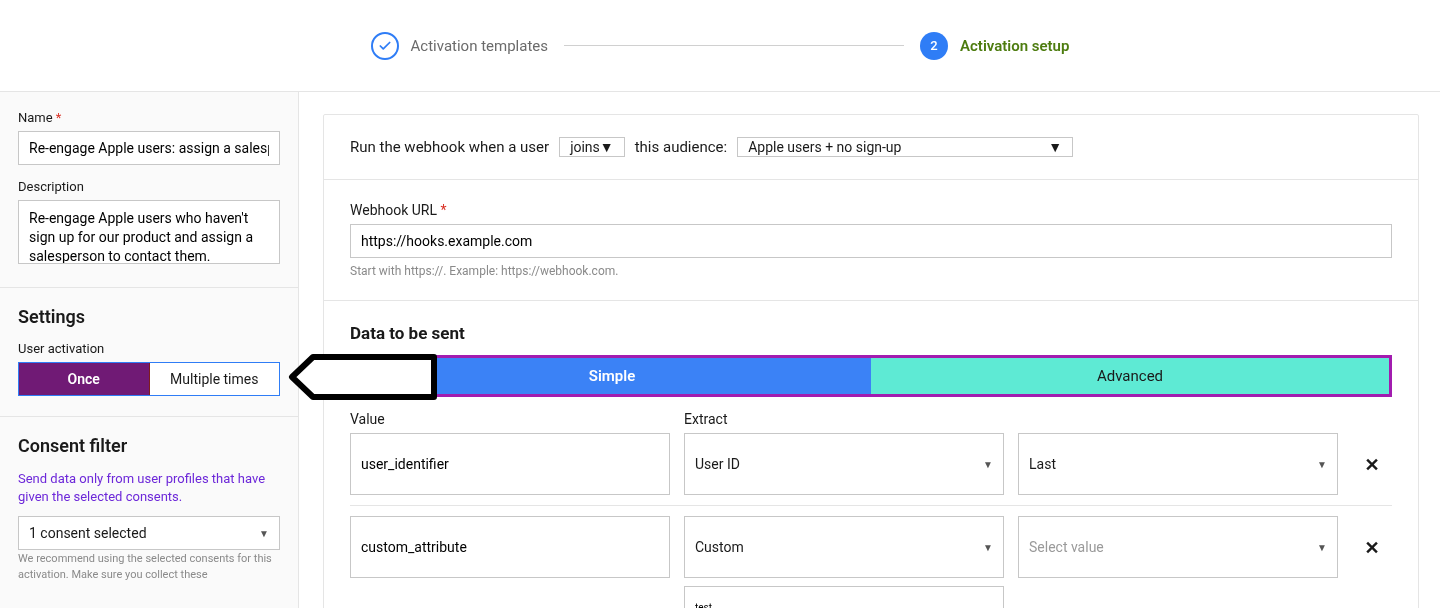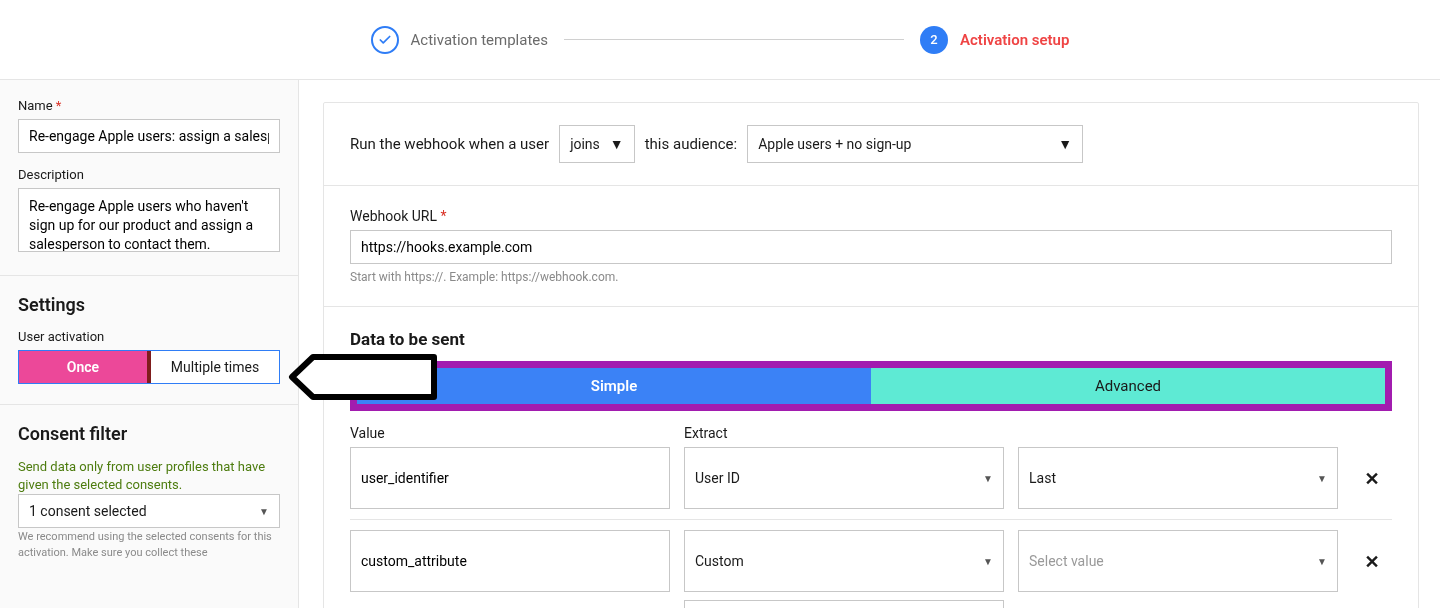--- a/index.html
+++ b/index.html
@@ -1,50 +1,50 @@
 <!DOCTYPE html>
 <html><head>
 <meta charset="utf-8">
 <style>
 * { box-sizing: border-box; margin: 0; padding: 0; }
 body { font-family: -apple-system, BlinkMacSystemFont, "Segoe UI", Roboto, Helvetica, Arial, sans-serif; font-size: 14px; color: #1a1a1a; background: #fff; width: 1440px; }
-.stepper { height: 80px; border-bottom: 1px solid #e5e5e5; display: flex; align-items: center; justify-content: center; gap: 16px; }
+.stepper { height: 92px; border-bottom: 1px solid #e5e5e5; display: flex; align-items: center; justify-content: center; gap: 16px; }
 .step { display: flex; align-items: center; gap: 12px; }
 .step-circle { width: 28px; height: 28px; border-radius: 50%; display: flex; align-items: center; justify-content: center; font-size: 13px; font-weight: 500; }
 .step-circle.done { border: 2px solid #2f7df6; color: #2f7df6; background: #fff; }
 .step-circle.active { background: #2f7df6; color: #fff; }
 .step-label { color: #6b6b6b; font-size: 15px; }
-.step-label.active { color: #ef4444; font-weight: 600; }
+.step-label.active { color: #4d7c0f; font-weight: 600; }
 .step-line { width: 340px; height: 1px; background: #d0d0d0; }
 .layout { display: flex; }
 .sidebar { width: 305px; border-right: 1px solid #e5e5e5; background: #fafafa; padding: 0; }
 .side-block { padding: 18px 18px 20px 18px; border-bottom: 1px solid #e5e5e5; }
 .side-label { font-size: 13px; color: #1a1a1a; margin-bottom: 6px; display: block; }
 .required::after { content: " *"; color: #d93025; }
 .text-input { width: 100%; border: 1px solid #c7c7c7; padding: 8px 10px; font-size: 14px; background: #fff; outline: none; font-family: inherit; }
 .textarea { width: 100%; border: 1px solid #c7c7c7; padding: 8px 10px; font-size: 14px; background: #fff; resize: none; height: 64px; font-family: inherit; line-height: 1.35; }
 .side-heading { font-size: 18px; font-weight: 600; margin-bottom: 14px; }
 .seg-group { display: flex; width: 262px; border: 1px solid #2f7df6; }
 .seg-btn { flex: 1; text-align: center; padding: 8px 0; font-size: 14px; background: #fff; color: #1a1a1a; cursor: pointer; border: none; font-family: inherit; }
-.seg-btn.active { background: #ec4899; color: #fff; font-weight: 600; }
-.seg-btn + .seg-btn { border-left: 4px solid #7f1d1d; }
-.side-sub { font-size: 13px; color: #4d7c0f; line-height: 1.4; }
+.seg-btn.active { background: #701a75; color: #fff; font-weight: 600; }
+.seg-btn + .seg-btn { border-left: 1px solid #7f1d1d; }
+.side-sub { font-size: 13px; color: #6d28d9; line-height: 1.4; margin-bottom: 10px; }
 .select { width: 100%; border: 1px solid #c7c7c7; padding: 8px 10px; font-size: 14px; background: #fff; display: flex; align-items: center; justify-content: space-between; cursor: pointer; }
 .select .chev { font-size: 10px; color: #555; }
 .side-note { font-size: 11px; color: #8a8a8a; line-height: 1.4; margin-top: 1px; }
 .main { flex: 1; padding: 22px 24px 0 24px; }
 .card { border: 1px solid #e5e5e5; border-radius: 2px; }
 .card-sec { padding: 22px 26px; border-bottom: 1px solid #e5e5e5; }
 .rule-line { display: flex; align-items: center; gap: 10px; font-size: 15px; }
-.inline-select { border: 1px solid #c7c7c7; padding: 10px 10px; font-size: 14px; background: #fff; display: flex; align-items: flex-start; gap: 10px; cursor: pointer; }
+.inline-select { border: 1px solid #c7c7c7; padding: 1px 10px; font-size: 14px; background: #fff; display: flex; align-items: flex-start; cursor: pointer; }
 .inline-select.wide { width: 336px; justify-content: space-between; }
 .field-label { font-size: 14px; color: #1a1a1a; display: block; margin-bottom: 6px; }
 .helper { font-size: 12px; color: #8a8a8a; margin-top: 6px; }
 .block-heading { font-size: 17px; font-weight: 700; margin-bottom: 12px; color: #1a1a1a; }
-.tab-row { display: flex; border: 7px solid #a21caf; margin-bottom: 14px; }
+.tab-row { display: flex; border: 3px solid #a21caf; margin-bottom: 14px; }
 .tab { flex: 1; text-align: center; padding: 9px 0; font-size: 15px; cursor: pointer; background: #5eead4; }
 .tab.active { background: #3b82f6; color: #fff; font-weight: 600; }
 .param-header, .param-row { display: grid; grid-template-columns: 320px 320px 320px 40px; gap: 14px; align-items: center; }
 .param-header { font-size: 14px; color: #1a1a1a; margin-bottom: 6px; }
 .param-row { margin-bottom: 10px; }
 .param-row input, .param-row .cell-select { border: 1px solid #c7c7c7; padding: 22px 10px; font-size: 14px; background: #fff; width: 100%; font-family: inherit; }
 .cell-select { display: flex; align-items: center; justify-content: space-between; cursor: pointer; }
 .cell-select.placeholder { color: #9a9a9a; }
 .cell-select .chev { font-size: 10px; color: #555; }
 .x-btn { font-size: 18px; font-weight: 900; color: #1a1a1a; cursor: pointer; text-align: center; }

